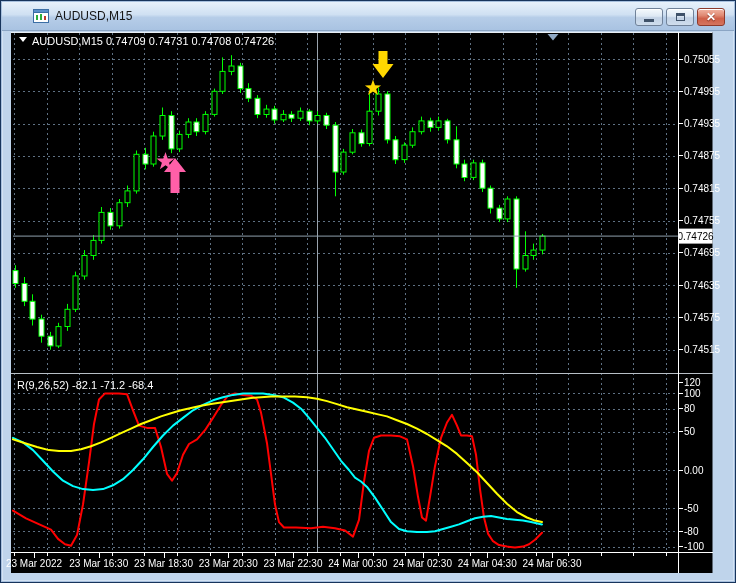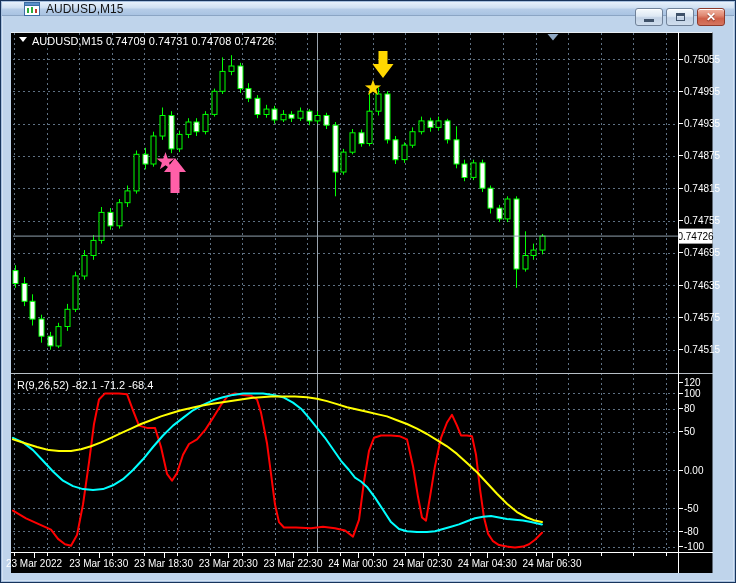--- a/index.html
+++ b/index.html
@@ -6,25 +6,25 @@
   *{box-sizing:border-box;}
   .window{
     position:relative;width:736px;height:583px;
     background:#bfd4eb;
     border:1px solid #17345c;
     box-shadow: inset 0 0 0 1px #a7c0de, inset 0 0 0 2px #d3e2f3;
     font-family:"Liberation Sans", sans-serif;
     overflow:hidden;
   }
   .titlebar{
-    position:absolute;left:1px;top:1px;right:1px;height:14px;
+    position:absolute;left:1px;top:1px;right:1px;height:29px;
     background:linear-gradient(#e7f1fb 0%,#cfe0f2 45%,#b6cde8 55%,#a9c3e2 100%);
     border-bottom:1px solid #8ba5c4;
     display:flex;align-items:center;
-    padding-left:22px;
+    padding-left:31px;
   }
   .app-icon{width:16px;height:16px;margin-right:6px;flex:0 0 auto;}
   .title-text{font-size:12px;color:#141414;}
   .win-buttons{position:absolute;right:9px;top:6px;display:flex;gap:3px;}
   .win-btn{
     width:28px;height:18px;border-radius:3px;
     border:1px solid #708299;
     background:linear-gradient(#f6fafd 0%,#dde8f3 45%,#c2d2e5 55%,#cfdded 100%);
     box-shadow: inset 0 1px 0 #ffffff;
     display:flex;align-items:center;justify-content:center;

